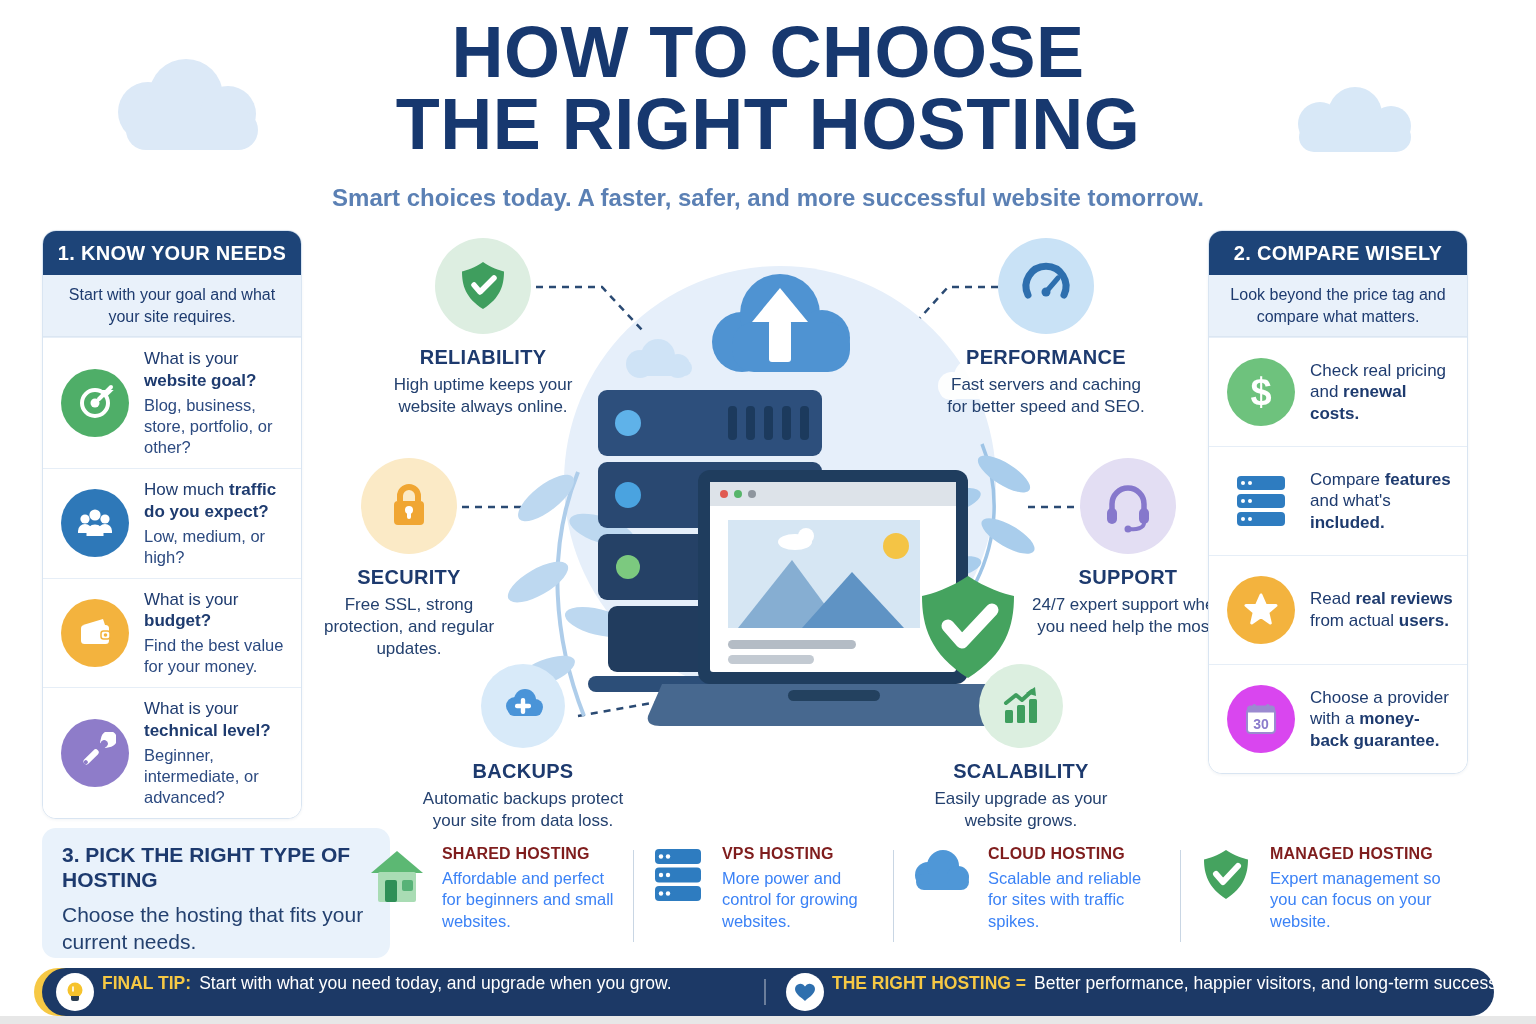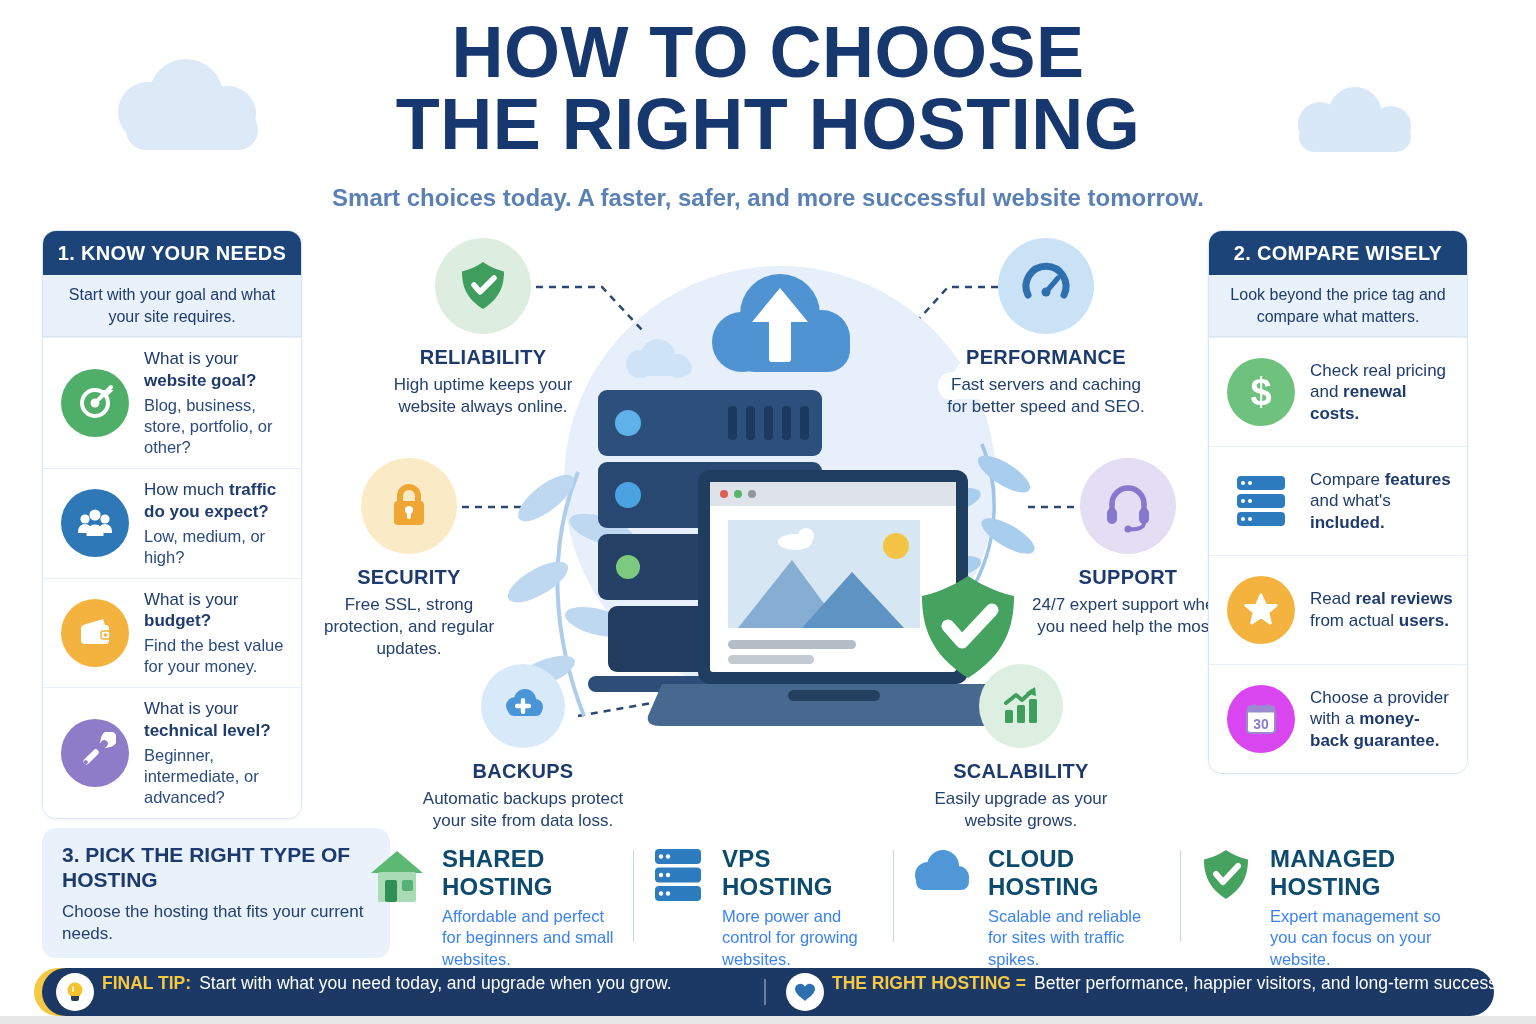--- a/index.html
+++ b/index.html
@@ -42,24 +42,24 @@
   .feature.small .f-circle{width:84px;height:84px;}
   .fc-green{background:#ddeee1;} .fc-blue{background:#c9e2f6;} .fc-yellow{background:#fbeac6;}
   .fc-purple{background:#e3def3;} .fc-blue2{background:#d8eaf9;} .fc-green2{background:#dcefe0;}
   .f-name{margin-top:12px;font-weight:800;font-size:20px;color:#1d3a6e;letter-spacing:.3px;}
   .f-desc{margin-top:5px;font-size:17px;line-height:1.28;color:#24416f;}
 
   
   .hosting-intro{position:absolute;left:42px;top:828px;width:348px;height:130px;
                  background:#e9f2fb;border-radius:14px;padding:15px 20px;z-index:3;}
   .hosting-title{font-weight:800;font-size:21px;line-height:1.18;color:#1d3a6e;}
-  .hosting-sub{margin-top:8px;font-size:17px;line-height:1.3;color:#24416f;}
+  .hosting-sub{margin-top:8px;font-size:21px;line-height:1.3;color:#24416f;}
   .type{position:absolute;top:845px;display:flex;gap:16px;align-items:flex-start;z-index:3;}
   .type-icon{flex:none;margin-top:2px;}
-  .type-name{font-weight:800;font-size:24px;color:#0c4a6e;letter-spacing:.2px;}
+  .type-name{font-weight:800;font-size:16px;color:#7f1d1d;letter-spacing:.2px;}
   .type-desc{margin-top:5px;font-size:16.5px;line-height:1.3;color:#3b82f6;}
   .vdiv{position:absolute;top:850px;height:92px;width:1px;background:#c9d6e4;z-index:3;}
 
   
   .footer{position:absolute;left:42px;top:968px;width:1452px;height:48px;background:#1c3966;
           border-radius:26px;display:flex;align-items:center;z-index:4;
           box-shadow:-8px 0 0 #f6c844;}
   .f-sect{display:flex;align-items:flex-start;gap:8px;padding-left:14px;}
   .f-sect.left{width:722px;flex:none;}
   .f-circ{width:38px;height:38px;border-radius:50%;background:#fff;flex:none;display:flex;

